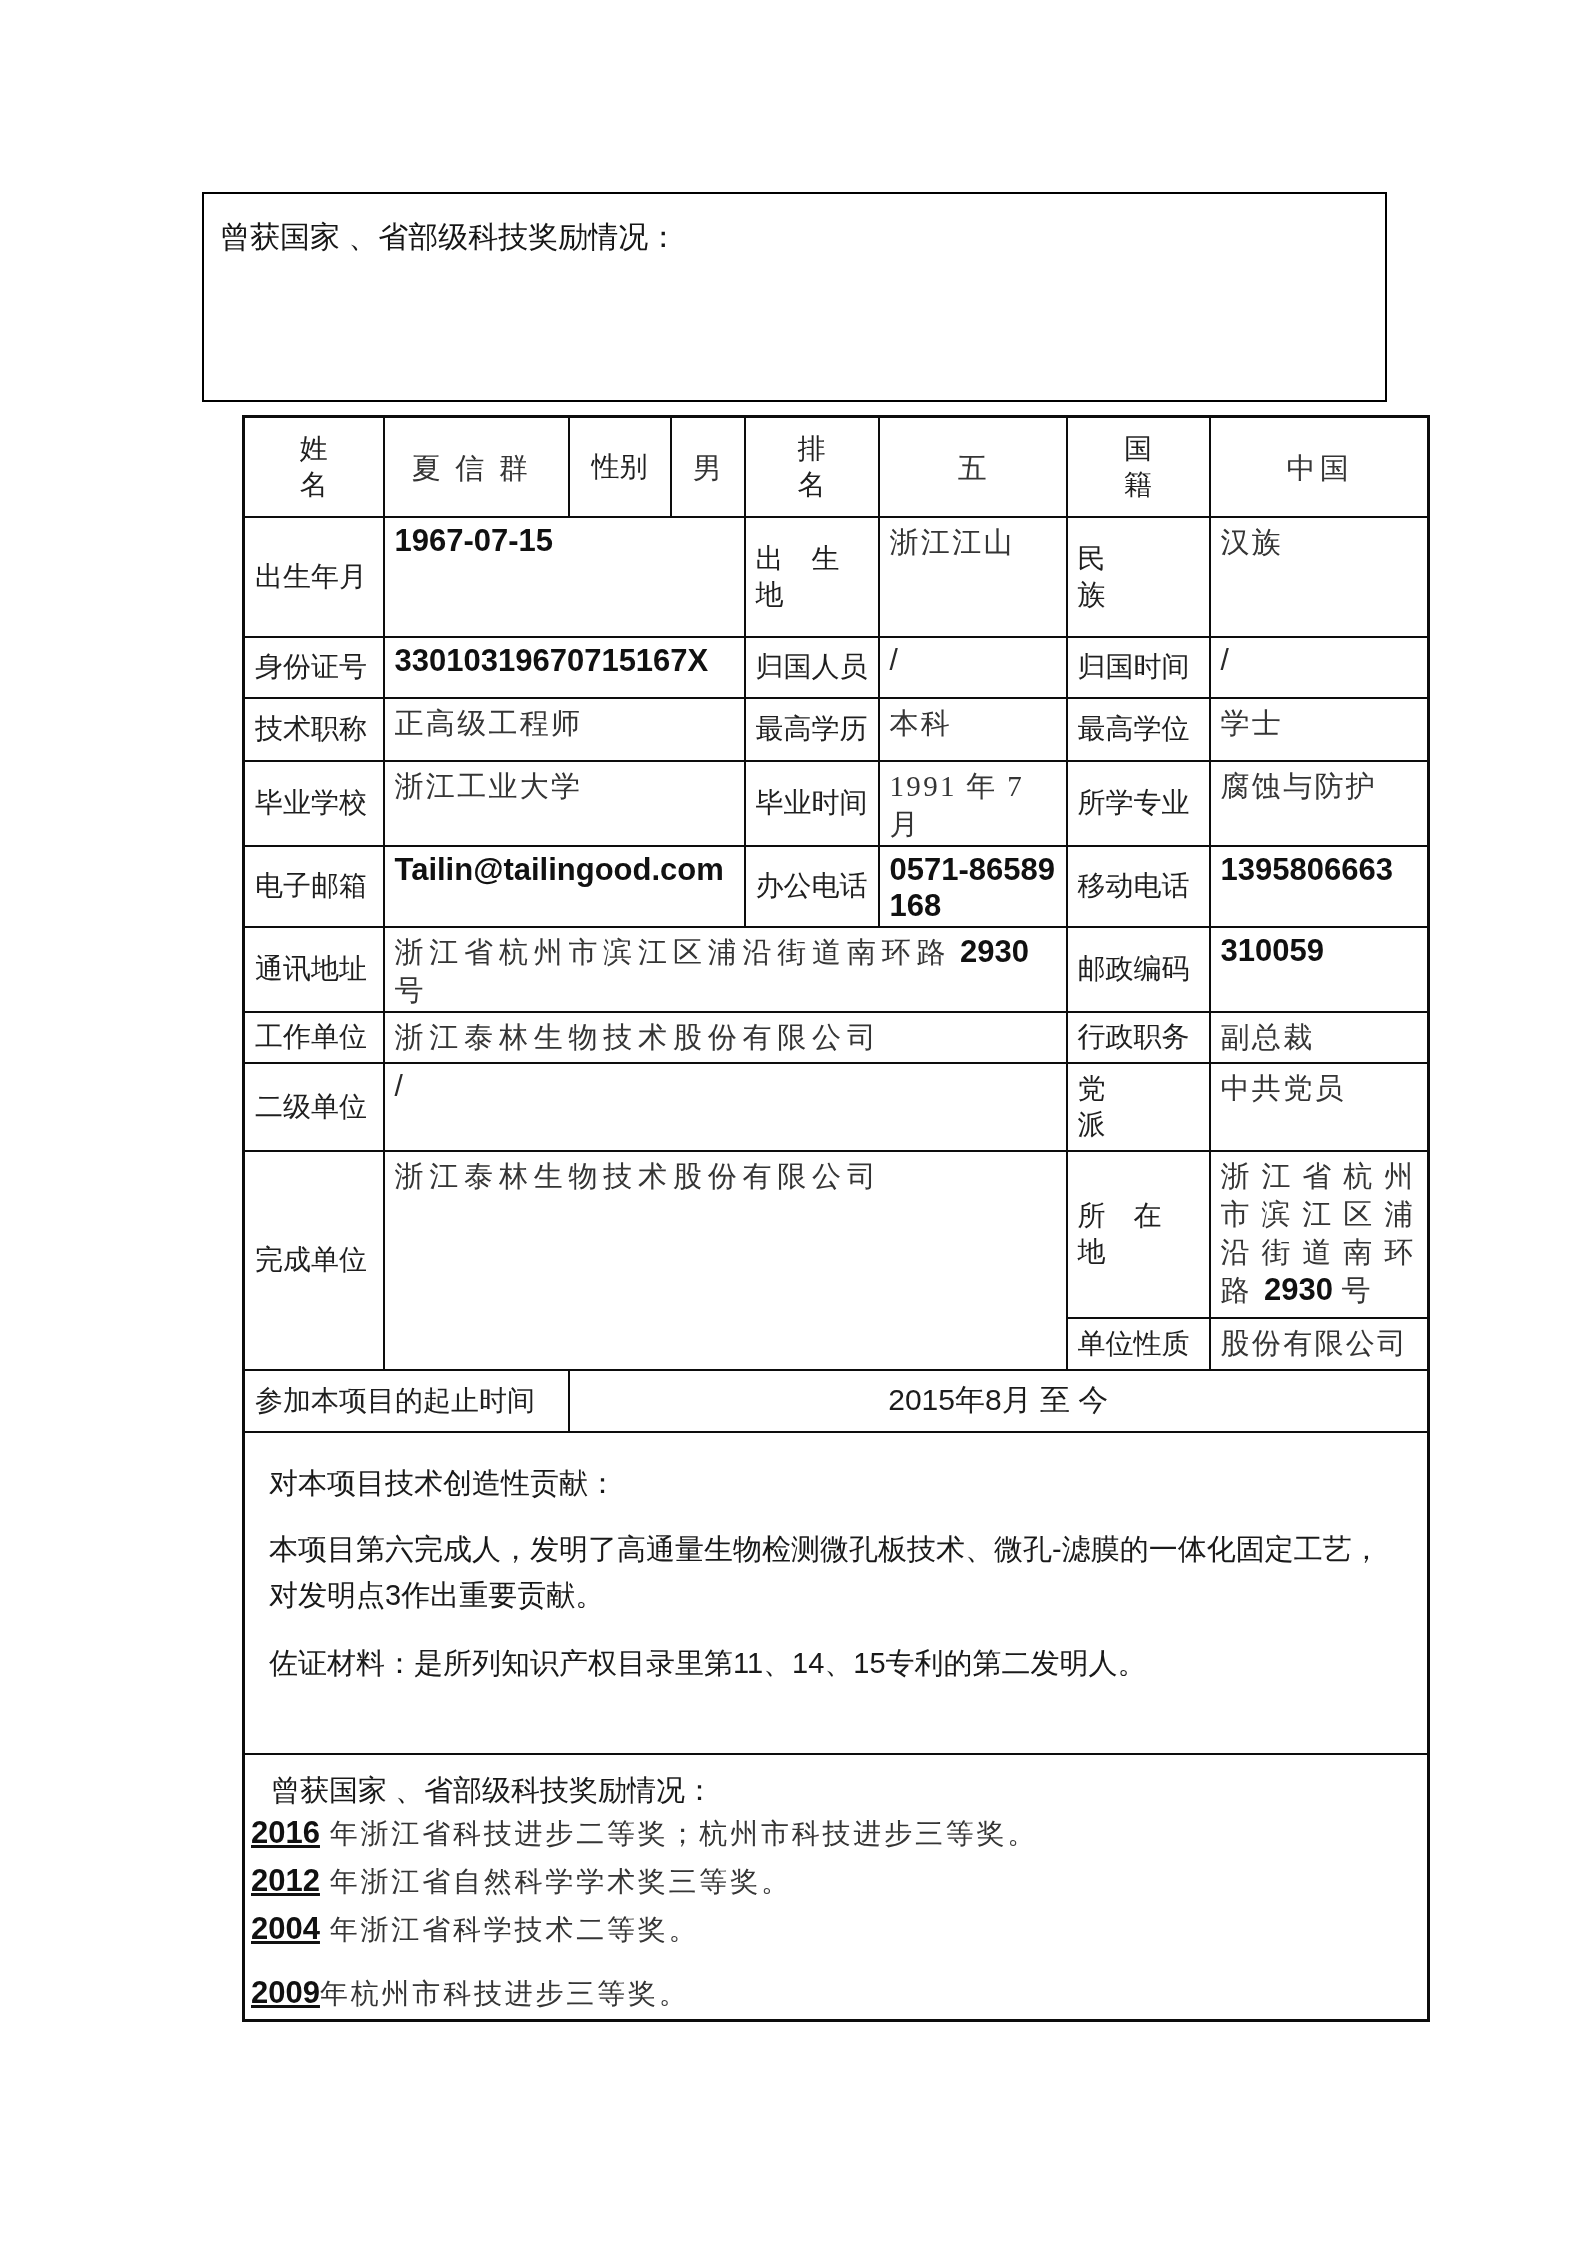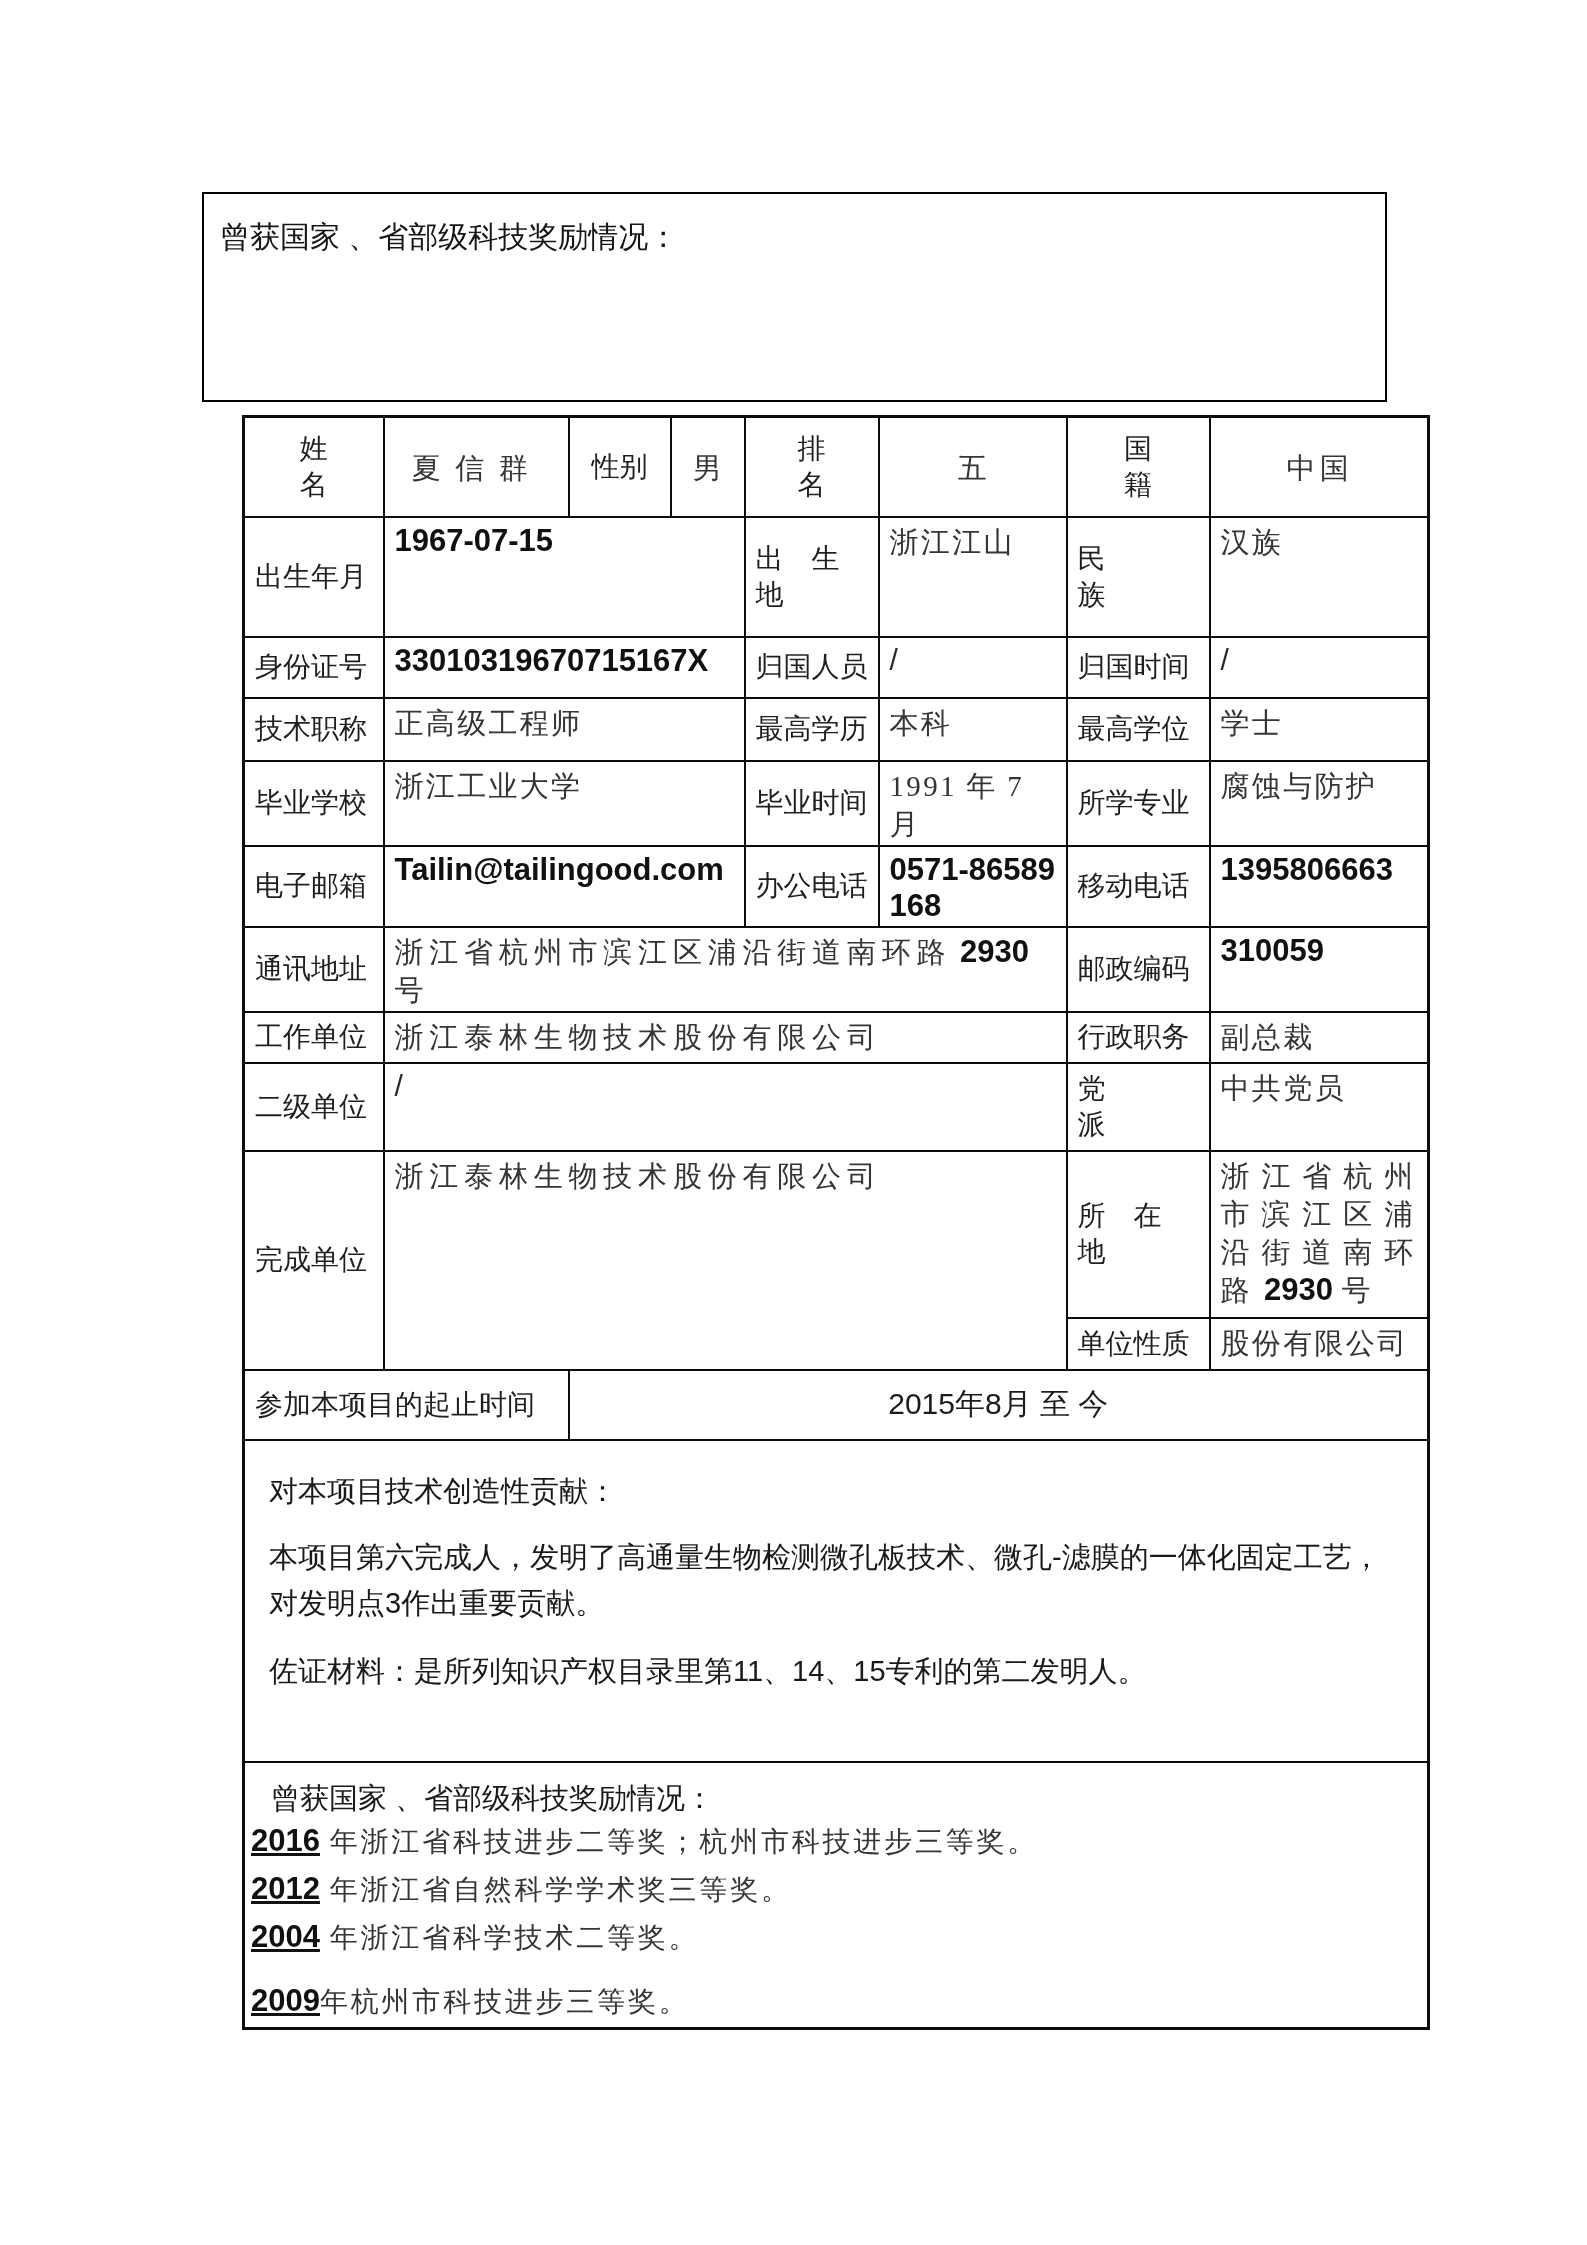--- a/index.html
+++ b/index.html
@@ -268,21 +268,21 @@
     <td class="lbl">所　在
 地</td>
     <td class="val justify"><span class="serif ls-med">浙江省杭州市滨江区浦沿街道南环路</span><span class="num"> 2930 </span><span class="serif">号</span></td>
   </tr>
 
   <tr style="height:52px">
     <td class="lbl">单位性质</td>
     <td class="val serif">股份有限公司</td>
   </tr>
 
-  <tr style="height:70px">
+  <tr style="height:62px">
     <td class="lbl" colspan="2">参加本项目的起止时间</td>
     <td class="vmid center mixed" colspan="6">2015年8月 至 今</td>
   </tr>
 
   <tr style="height:322px">
     <td class="contrib" colspan="8">
       <div class="heading">对本项目技术创造性贡献：</div>
       <div class="para">本项目第六完成人，发明了高通量生物检测微孔板技术、微孔-滤膜的一体化固定工艺，对发明点3作出重要贡献。</div>
       <div class="para">佐证材料：是所列知识产权目录里第11、14、15专利的第二发明人。</div>
     </td>

